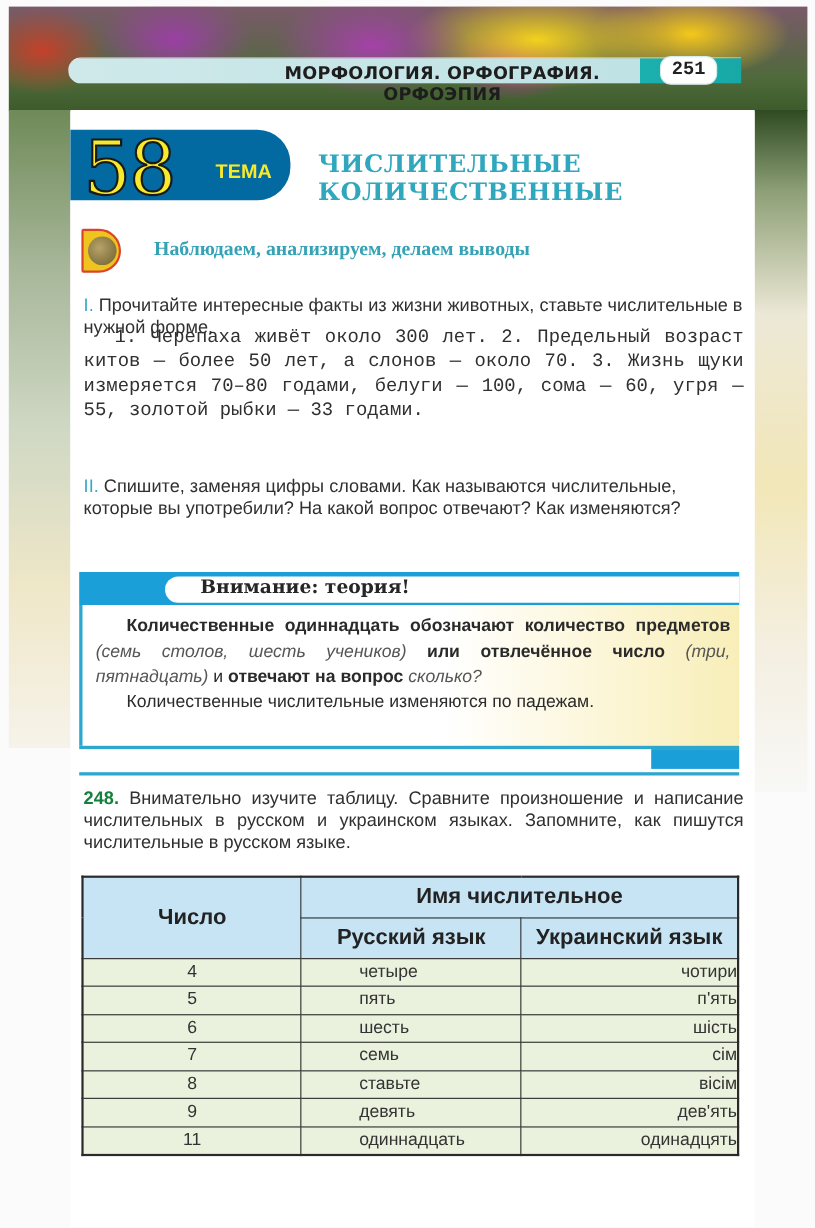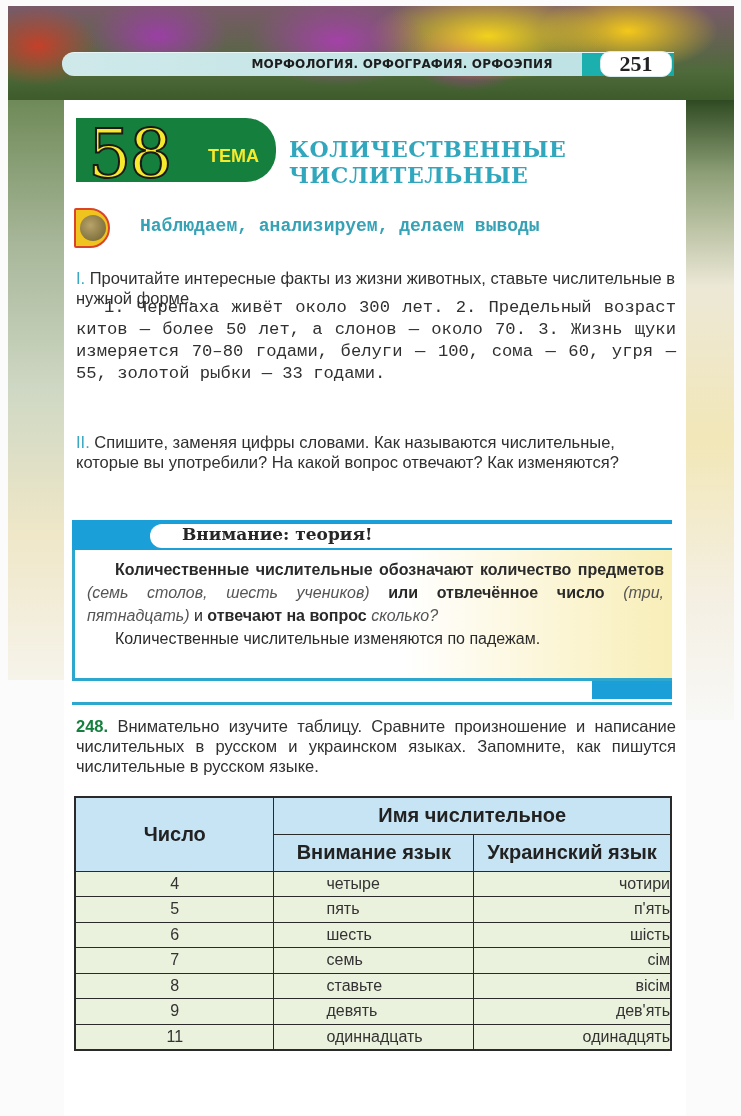--- a/index.html
+++ b/index.html
@@ -29,40 +29,40 @@
 
     
     .header-strip {
       position: absolute; left: 62px; top: 52px; width: 612px; height: 24px;
       border-radius: 12px 0 0 12px;
       background: linear-gradient(90deg, #cfe9ea 0%, #bfe2e4 85%, #1bb0ae 85%, #18a9a6 100%);
       border-top: 1px solid #e8f6f6;
     }
     .header-title {
       position: absolute; left: 150px; top: 4px; width: 380px; text-align: center;
-      font-family: "DejaVu Sans", sans-serif; font-weight: bold; font-size: 12px;
+      font-family: "DejaVu Sans", sans-serif; font-weight: bold; font-size: 16px;
       letter-spacing: 0.2px; color: #1d1d1d;
     }
     .page-number {
-      position: absolute; left: 538px; top: -2px; width: 72px; height: 26px;
+      position: absolute; left: 538px; top: -2px; width: 52px; height: 26px;
       background: #ffffff; border-radius: 10px; border: 1px solid #d8ecec;
-      font-family: Liberation Serif, serif; font-size: 22px; font-weight: bold;
+      font-family: Liberation Mono, monospace; font-size: 17px; font-weight: bold;
       text-align: center; line-height: 24px; color: #222;
     }
 
     
     .page {
       position: absolute; left: 64px; top: 100px; width: 622px; height: 1016px;
       background: #ffffff;
     }
 
     
     .topic-badge {
-      position: absolute; left: 12px; top: 18px; width: 200px; height: 64px;
-      background: #15803d; border-radius: 0 30px 30px 0;
+      position: absolute; left: 0; top: 18px; width: 200px; height: 64px;
+      background: #0369a1; border-radius: 0 30px 30px 0;
     }
     .topic-number {
       position: absolute; left: 12px; top: 2px;
       font-family: "DejaVu Serif", serif; font-size: 68px; line-height: 68px; font-weight: normal;
       color: #f7ea2c; letter-spacing: -2px;
       -webkit-text-stroke: 2px #1a1a1a;
     }
     .topic-word {
       position: absolute; left: 132px; top: 28px;
       font-family: "Liberation Sans", sans-serif; font-weight: bold; font-size: 18px;
@@ -78,21 +78,21 @@
     .d-icon {
       position: absolute; left: 10px; top: 108px; width: 36px; height: 40px;
       background: #f0c41e; border: 2px solid #d9442a; border-radius: 2px 20px 20px 2px;
     }
     .d-icon .seed {
       position: absolute; left: 4px; top: 5px; width: 26px; height: 26px; border-radius: 50%;
       background: radial-gradient(circle at 40% 40%, #b8a36a 0%, #8a7a45 60%, #6d5f33 100%);
     }
     .section-subtitle {
       position: absolute; left: 76px; top: 116px;
-      font-family: Liberation Mono, monospace; font-weight: bold; font-size: 18px;
+      font-family: Liberation Serif, serif; font-weight: bold; font-size: 18px;
       color: #35a2b6;
     }
 
     
     .task-text {
       position: absolute; left: 12px; width: 600px;
       font-family: "Liberation Sans", sans-serif; font-size: 16.5px; line-height: 20px; color: #303030;
     }
     .roman { color: #3aa8c5; }
     .facts {
@@ -175,22 +175,22 @@
   <div class="page-number">251</div>
 </div>
 
 <div class="page">
 
   <div class="topic-badge">
     <span class="topic-number">58</span>
     <span class="topic-word">ТЕМА</span>
   </div>
   <div class="topic-title">
+    <div>ЧИСЛИТЕЛЬНЫЕ</div>
     <div>КОЛИЧЕСТВЕННЫЕ</div>
-    <div>ЧИСЛИТЕЛЬНЫЕ</div>
   </div>
 
   <div class="d-icon">
       <div class="seed"></div>
     </div>
   <div class="section-subtitle">Наблюдаем, анализируем, делаем выводы</div>
 
   <div class="task-text" style="top:168px;">
     <span class="roman">I.</span><span> Прочитайте интересные факты из жизни животных, ставьте числительные в нужной форме.</span>
   </div>
@@ -201,21 +201,21 @@
 
   <div class="task-text" style="top:332px;">
     <span class="roman">II.</span><span> Спишите, заменяя цифры словами. Как называются числительные, которые вы употребили? На какой вопрос отвечают? Как изменяются?</span>
   </div>
 
   <div class="theory">
     <div class="theory-topbar"></div>
     <div class="theory-tab"></div>
     <div class="theory-title">Внимание: теория!</div>
     <div class="theory-body">
-      <span style="display:inline-block;width:28px;"></span><b>Количественные числительные обозначают количество предметов</b><i> (семь столов, шесть учеников) </i><b>или отвлечённое число</b><i> (три, пятнадцать) </i><span>и </span><b>отвечают на вопрос</b><i> сколько?</i>
+      <span style="display:inline-block;width:28px;"></span><b>Количественные одиннадцать обозначают количество предметов</b><i> (семь столов, шесть учеников) </i><b>или отвлечённое число</b><i> (три, пятнадцать) </i><span>и </span><b>отвечают на вопрос</b><i> сколько?</i>
       <span class="second">Количественные числительные изменяются по падежам.</span>
     </div>
     <div class="theory-bottom-line"></div>
     <div class="theory-bottom-block"></div>
     <div class="theory-rule"></div>
   </div>
 
   <div class="ex-text">
     <span class="ex-num">248.</span><span> Внимательно изучите таблицу. Сравните произношение и написание числительных в русском и украинском языках. Запомните, как пишутся числительные в русском языке.</span>
   </div>
@@ -225,21 +225,21 @@
         <col style="width:200px">
         <col style="width:200px">
         <col style="width:198px">
       </colgroup>
     <thead>
       <tr>
         <th rowspan="2">Число</th>
         <th colspan="2">Имя числительное</th>
       </tr>
       <tr>
-        <th>Внимание язык</th>
+        <th>Русский язык</th>
         <th>Украинский язык</th>
       </tr>
     </thead>
     <tbody>
       <tr>
         <td class="c-num">4</td>
         <td class="c-ru">четыре</td>
         <td class="c-ua">чотири</td>
       </tr>
       <tr>

